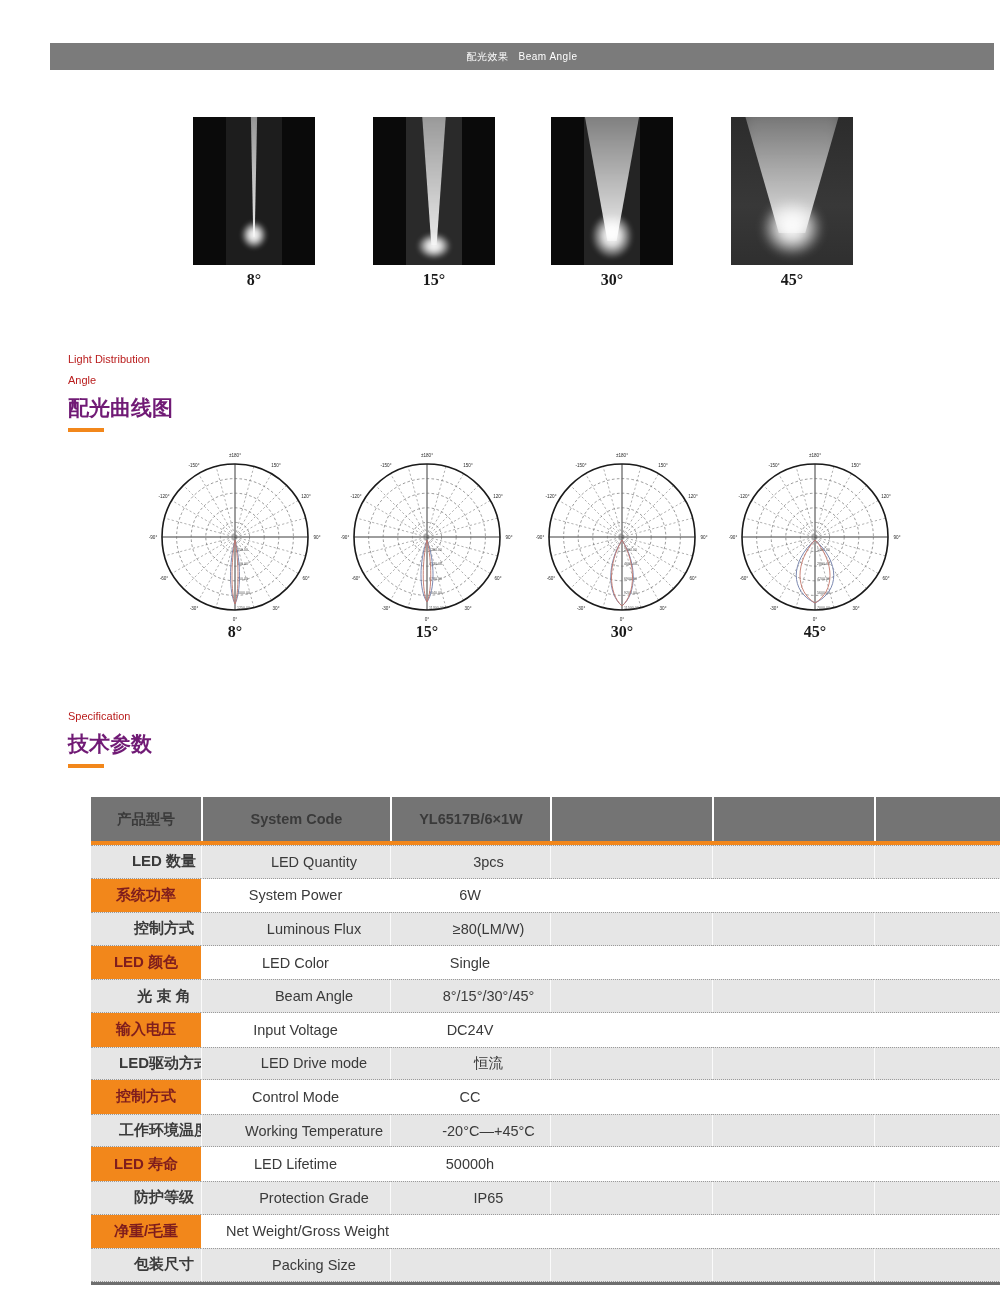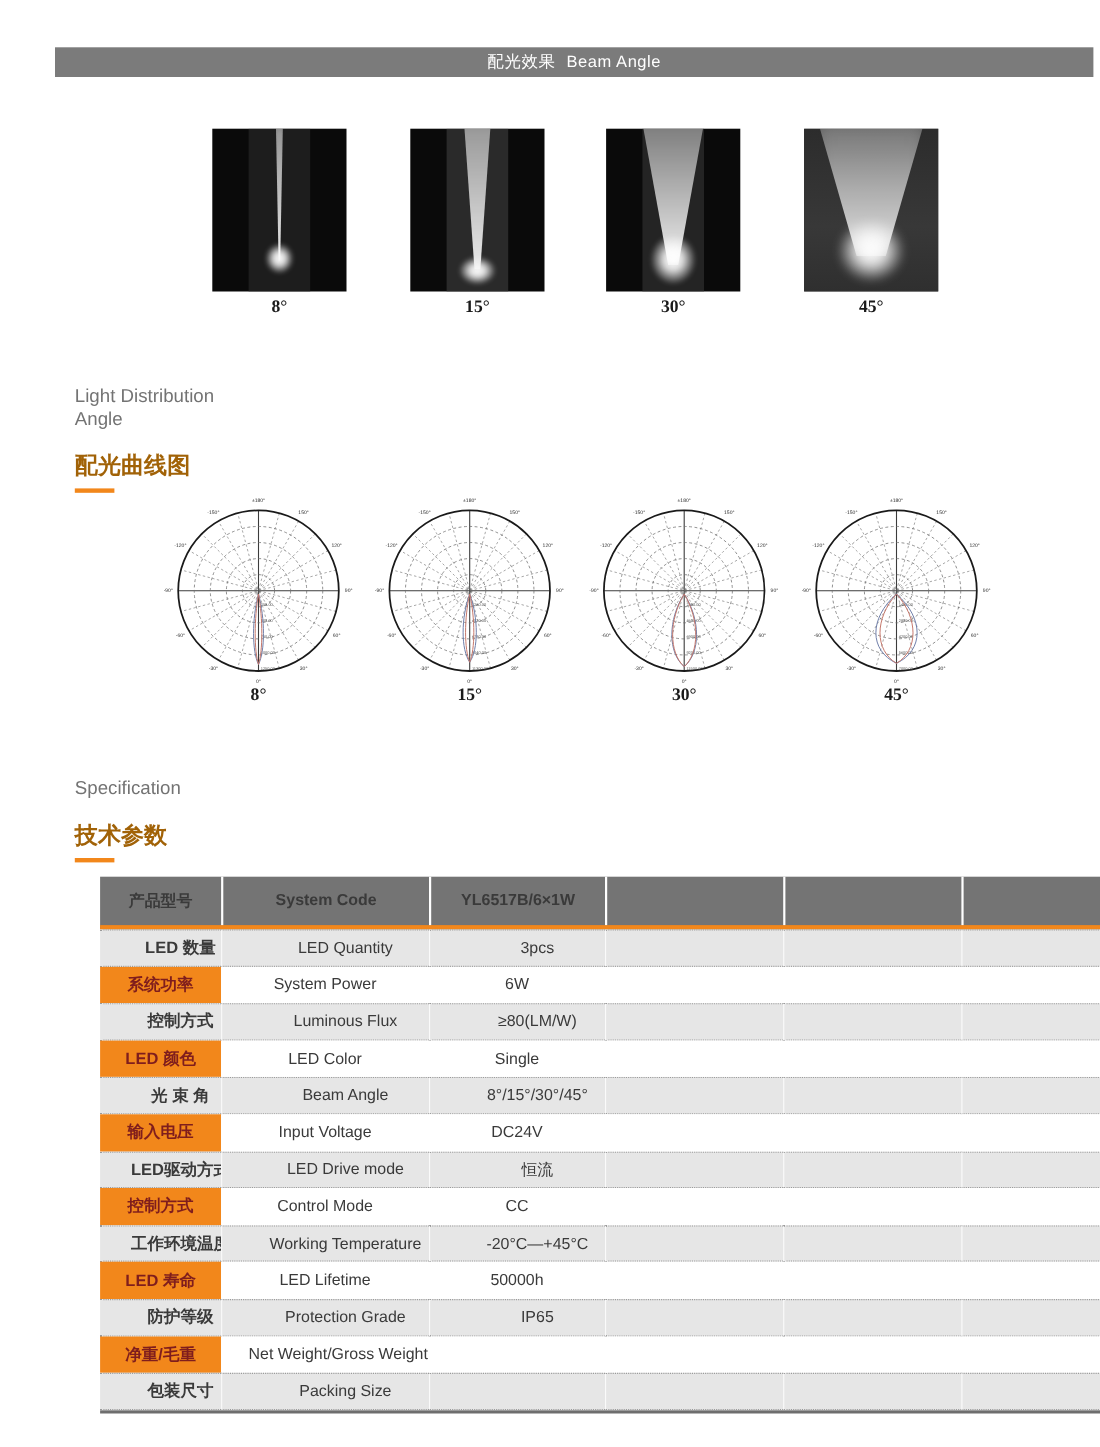--- a/index.html
+++ b/index.html
@@ -5,21 +5,21 @@
   html,body{margin:0;padding:0;}
   body{
     width:1000px;height:1315px;position:relative;background:#ffffff;
     font-family:"Liberation Sans","DejaVu Sans",sans-serif;color:#333;
     overflow:hidden;
   }
   
   .banner{
     position:absolute;left:50px;top:43px;width:944px;height:27px;
     background:#7b7b7b;color:#fff;display:flex;align-items:center;justify-content:center;
-    font-size:15px;letter-spacing:.5px;text-align:right;
+    font-size:10px;letter-spacing:.5px;text-align:right;
   }
   .banner span{margin:0 5px;}
   
   .photo{
     position:absolute;top:117px;width:122px;height:148px;background:#0a0a0a;overflow:hidden;
   }
   .photo .strip{position:absolute;left:27%;top:0;width:46%;height:100%;}
   .photo .cone{position:absolute;left:50%;filter:blur(5px);}
   .photo .spot{position:absolute;left:50%;transform:translateX(-50%);filter:blur(2px);
     background:radial-gradient(closest-side,#ffffff 0%,rgba(255,255,255,.85) 40%,rgba(255,255,255,0) 100%);}
@@ -43,22 +43,22 @@
   .photo-a45 .cone{top:-14px;width:110px;margin-left:-55px;height:130px;
     background:linear-gradient(to bottom,rgba(255,255,255,.30),rgba(255,255,255,.85));
     clip-path:polygon(4% 0,96% 0,62% 100%,38% 100%);filter:blur(9px);}
   .photo-a45 .spot{top:82px;width:62px;height:58px;filter:blur(4px);}
   .photo-label{
     position:absolute;top:271px;width:122px;text-align:center;
     font-family:"Liberation Serif","DejaVu Serif",serif;font-weight:bold;font-size:16px;color:#1a1a1a;
   }
   
   .sec-title{position:absolute;left:68px;}
-  .sec-title .en{font-size:17px;color:#737373;line-height:21px;}
-  .sec-title .zh{font-size:21px;color:#a16207;font-weight:bold;margin-top:20px;line-height:25px;}
+  .sec-title .en{font-size:11px;color:#b91c1c;line-height:21px;}
+  .sec-title .zh{font-size:21px;color:#701a75;font-weight:bold;margin-top:4px;line-height:25px;}
   .sec-title .rule{width:36px;height:4px;margin-top:8px;}
   
   .pchart{position:absolute;top:449px;width:190px;}
   .pchart svg{display:block;}
   .pchart-label{
     margin-top:2px;text-align:center;
     font-family:"Liberation Serif","DejaVu Serif",serif;font-weight:bold;font-size:16px;color:#1a1a1a;
   }
   
   .spec-table{position:absolute;left:50px;top:797px;width:944px;margin-left:41px;}

